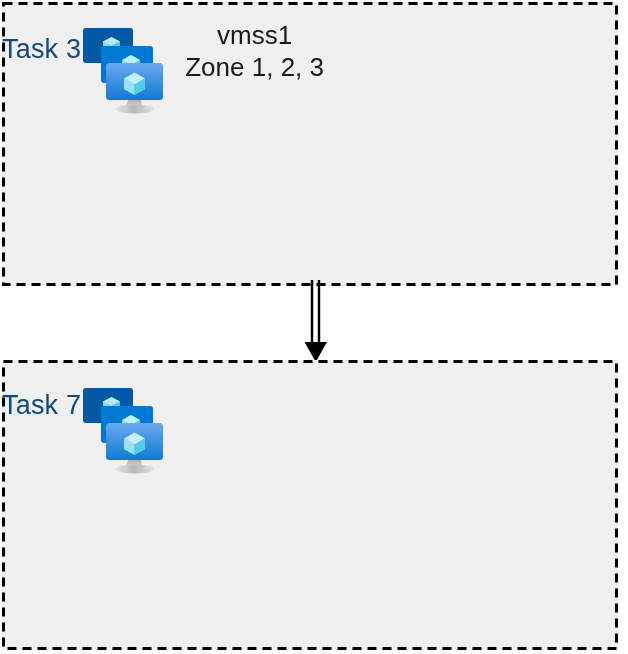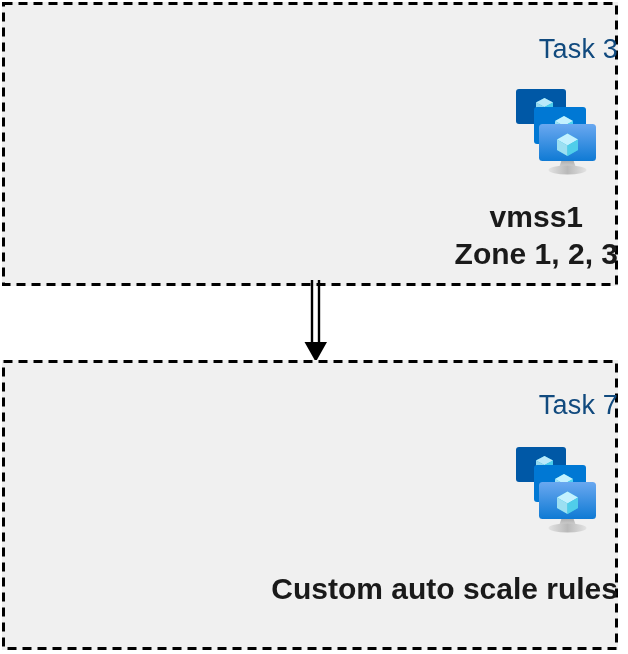--- a/index.html
+++ b/index.html
@@ -48,41 +48,41 @@
     top: 360px;
     width: 616px;
     height: 290px;
   }
 
   .box-inner {
     position: relative;
     width: 100%;
     height: 100%;
     display: flex;
-    flex-direction: column;
-    align-items: flex-end;
+    flex-direction: row;
+    align-items: flex-start;
   }
 
   
   .task-title {
     color: #114a7e;
     font-size: 27px;
     font-weight: 400;
     letter-spacing: 0.2px;
     line-height: 1;
     white-space: nowrap;
   }
   #box-task3 .task-title { margin-top: 34px; }
   #box-task4 .task-title { margin-top: 32px; }
 
   
   .caption {
     color: #1a1a1a;
-    font-size: 30px;
-    font-weight: 700;
+    font-size: 26px;
+    font-weight: 400;
     line-height: 1.23;
     text-align: center;
     white-space: nowrap;
   }
   #box-task3 .caption { margin-top: 18px; }
   #box-task4 .caption { margin-top: 32px; }
 
   
   .vmss-icon {
     width: 104px;
@@ -220,19 +220,16 @@
 
         <rect x="25" y="39" width="57" height="37" rx="3.5" fill="url(#frontGrad4)"></rect>
         <g>
           <path d="M43 54.5 L53.5 48.5 L64 54.5 L64 65 L53.5 71 L43 65 Z" fill="#32bedd"></path>
           <path d="M43 54.5 L53.5 48.5 L64 54.5 L53.5 60.5 Z" fill="#c3f1ff"></path>
           <path d="M43 54.5 L53.5 60.5 L53.5 71 L43 65 Z" fill="#9cdff2"></path>
           <path d="M64 54.5 L53.5 60.5 L53.5 71 L64 65 Z" fill="#50cdea"></path>
         </g>
       </svg>
 
-      <div class="caption">
-        <div>Custom auto scale rules</div>
-      </div>
     </div>
   </div>
 
 </div>
 
 </body></html>

